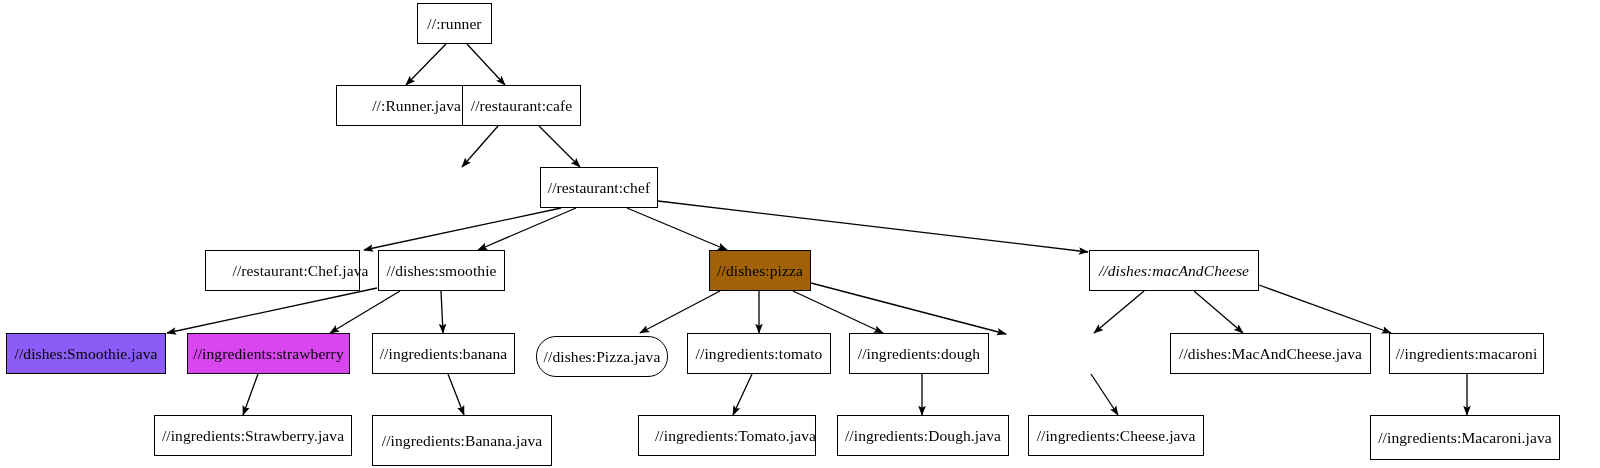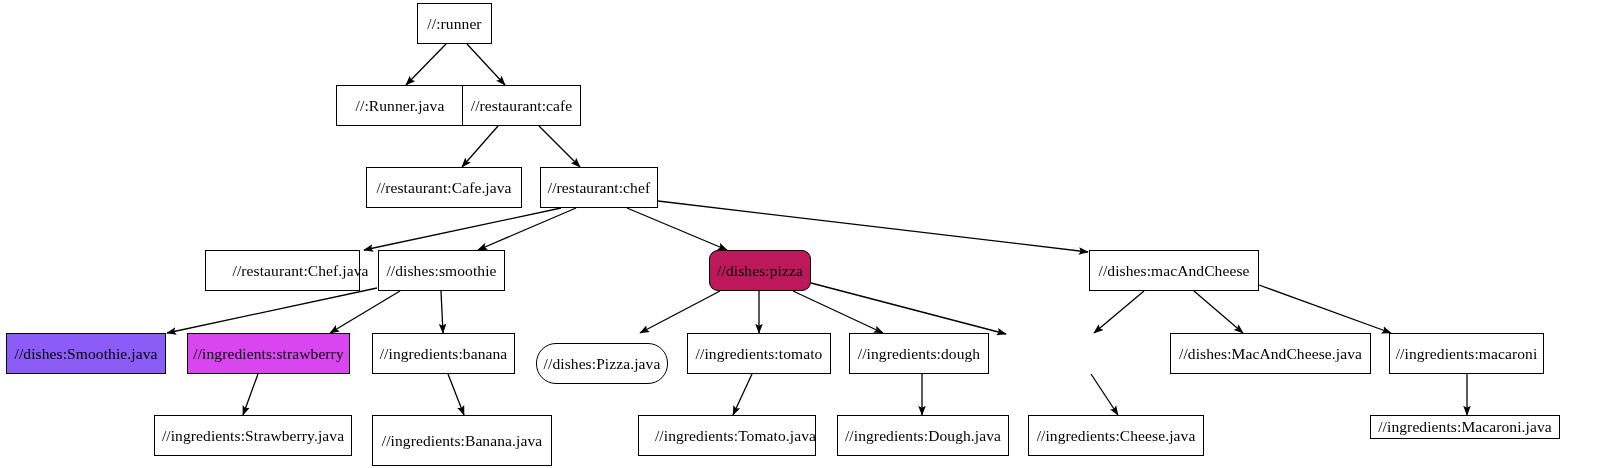--- a/index.html
+++ b/index.html
@@ -85,54 +85,51 @@
         <line x1="922" y1="374" x2="922" y2="415" stroke="#000000" stroke-width="1.3" marker-end="url(#arrowhead)"></line>
         <line x1="1091" y1="374" x2="1118" y2="415" stroke="#000000" stroke-width="1.3" marker-end="url(#arrowhead)"></line>
         <line x1="1467" y1="374" x2="1467" y2="415" stroke="#000000" stroke-width="1.3" marker-end="url(#arrowhead)"></line>
       </g>
   </svg>
 
   <div id="node-layer">
       <div class="graph-node" style="left: 417px; top: 3px; width: 75px; height: 41px; border-color: rgb(0, 0, 0); background: rgb(255, 255, 255);">
         <span class="node-label">//:runner</span>
       </div>
-      <div class="graph-node" style="left: 336px; top: 85px; width: 128px; height: 41px; border-color: rgb(0, 0, 0); background: rgb(255, 255, 255);">
+      <div class="graph-node" style="left: 336px; top: 85px; width: 128px; height: 41px; border-color: rgb(0, 0, 0); background: rgb(255, 255, 255); justify-content: flex-end;">
         <span class="node-label">//:Runner.java</span>
       </div>
       <div class="graph-node" style="left: 462px; top: 85px; width: 119px; height: 41px; border-color: rgb(0, 0, 0); background: rgb(255, 255, 255);">
         <span class="node-label">//restaurant:cafe</span>
-      </div>
-      <div class="graph-node" style="left: 366px; top: 167px; width: 156px; height: 41px; border-color: rgb(0, 0, 0); background: rgb(255, 255, 255);">
-        <span class="node-label">//restaurant:Cafe.java</span>
       </div>
       <div class="graph-node" style="left: 540px; top: 167px; width: 118px; height: 41px; border-color: rgb(0, 0, 0); background: rgb(255, 255, 255);">
         <span class="node-label">//restaurant:chef</span>
       </div>
       <div class="graph-node" style="left: 205px; top: 250px; width: 155px; height: 41px; border-color: rgb(0, 0, 0); background: rgb(255, 255, 255); padding-left: 36px;">
         <span class="node-label">//restaurant:Chef.java</span>
       </div>
       <div class="graph-node" style="left: 378px; top: 250px; width: 127px; height: 41px; border-color: rgb(0, 0, 0); background: rgb(255, 255, 255);">
         <span class="node-label">//dishes:smoothie</span>
       </div>
-      <div class="graph-node" style="left: 709px; top: 250px; width: 102px; height: 41px; border-color: rgb(0, 0, 0); background: #be185d; border-radius: 9px;">
+      <div class="graph-node" style="left: 709px; top: 250px; width: 102px; height: 41px; border-color: rgb(0, 0, 0); background: #a16207;">
         <span class="node-label">//dishes:pizza</span>
       </div>
-      <div class="graph-node" style="left: 1089px; top: 250px; width: 170px; height: 41px; border-color: rgb(0, 0, 0); background: rgb(255, 255, 255);">
+      <div class="graph-node" style="left: 1089px; top: 250px; width: 170px; height: 41px; border-color: rgb(0, 0, 0); background: rgb(255, 255, 255); font-style: italic;">
         <span class="node-label">//dishes:macAndCheese</span>
       </div>
       <div class="graph-node" style="left: 6px; top: 333px; width: 160px; height: 41px; border-color: rgb(0, 0, 0); background: #8b5cf6;">
         <span class="node-label">//dishes:Smoothie.java</span>
       </div>
       <div class="graph-node" style="left: 187px; top: 333px; width: 163px; height: 41px; border-color: rgb(0, 0, 0); background: #d946ef;">
         <span class="node-label">//ingredients:strawberry</span>
       </div>
       <div class="graph-node" style="left: 372px; top: 333px; width: 143px; height: 41px; border-color: rgb(0, 0, 0); background: rgb(255, 255, 255);">
         <span class="node-label">//ingredients:banana</span>
       </div>
-      <div class="graph-node" style="left: 536px; top: 343px; width: 132px; height: 41px; border-color: rgb(0, 0, 0); background: rgb(255, 255, 255); border-radius: 20px;">
+      <div class="graph-node" style="left: 536px; top: 336px; width: 132px; height: 41px; border-color: rgb(0, 0, 0); background: rgb(255, 255, 255); border-radius: 20px;">
         <span class="node-label">//dishes:Pizza.java</span>
       </div>
       <div class="graph-node" style="left: 687px; top: 333px; width: 144px; height: 41px; border-color: rgb(0, 0, 0); background: rgb(255, 255, 255);">
         <span class="node-label">//ingredients:tomato</span>
       </div>
       <div class="graph-node" style="left: 849px; top: 333px; width: 140px; height: 41px; border-color: rgb(0, 0, 0); background: rgb(255, 255, 255);">
         <span class="node-label">//ingredients:dough</span>
       </div>
       <div class="graph-node" style="left: 1170px; top: 333px; width: 201px; height: 41px; border-color: rgb(0, 0, 0); background: rgb(255, 255, 255); text-align: right;">
         <span class="node-label">//dishes:MacAndCheese.java</span>
@@ -148,18 +145,18 @@
       </div>
       <div class="graph-node" style="left: 638px; top: 415px; width: 178px; height: 41px; border-color: rgb(0, 0, 0); background: rgb(255, 255, 255); padding-left: 17px;">
         <span class="node-label">//ingredients:Tomato.java</span>
       </div>
       <div class="graph-node" style="left: 1028px; top: 415px; width: 176px; height: 41px; border-color: rgb(0, 0, 0); background: rgb(255, 255, 255);">
         <span class="node-label">//ingredients:Cheese.java</span>
       </div>
       <div class="graph-node" style="left: 837px; top: 415px; width: 172px; height: 41px; border-color: rgb(0, 0, 0); background: rgb(255, 255, 255);">
         <span class="node-label">//ingredients:Dough.java</span>
       </div>
-      <div class="graph-node" style="left: 1370px; top: 415px; width: 190px; height: 24px; border-color: rgb(0, 0, 0); background: rgb(255, 255, 255);">
+      <div class="graph-node" style="left: 1370px; top: 415px; width: 190px; height: 45px; border-color: rgb(0, 0, 0); background: rgb(255, 255, 255);">
         <span class="node-label">//ingredients:Macaroni.java</span>
       </div>
     </div>
 
 </div>
 
 </body></html>

